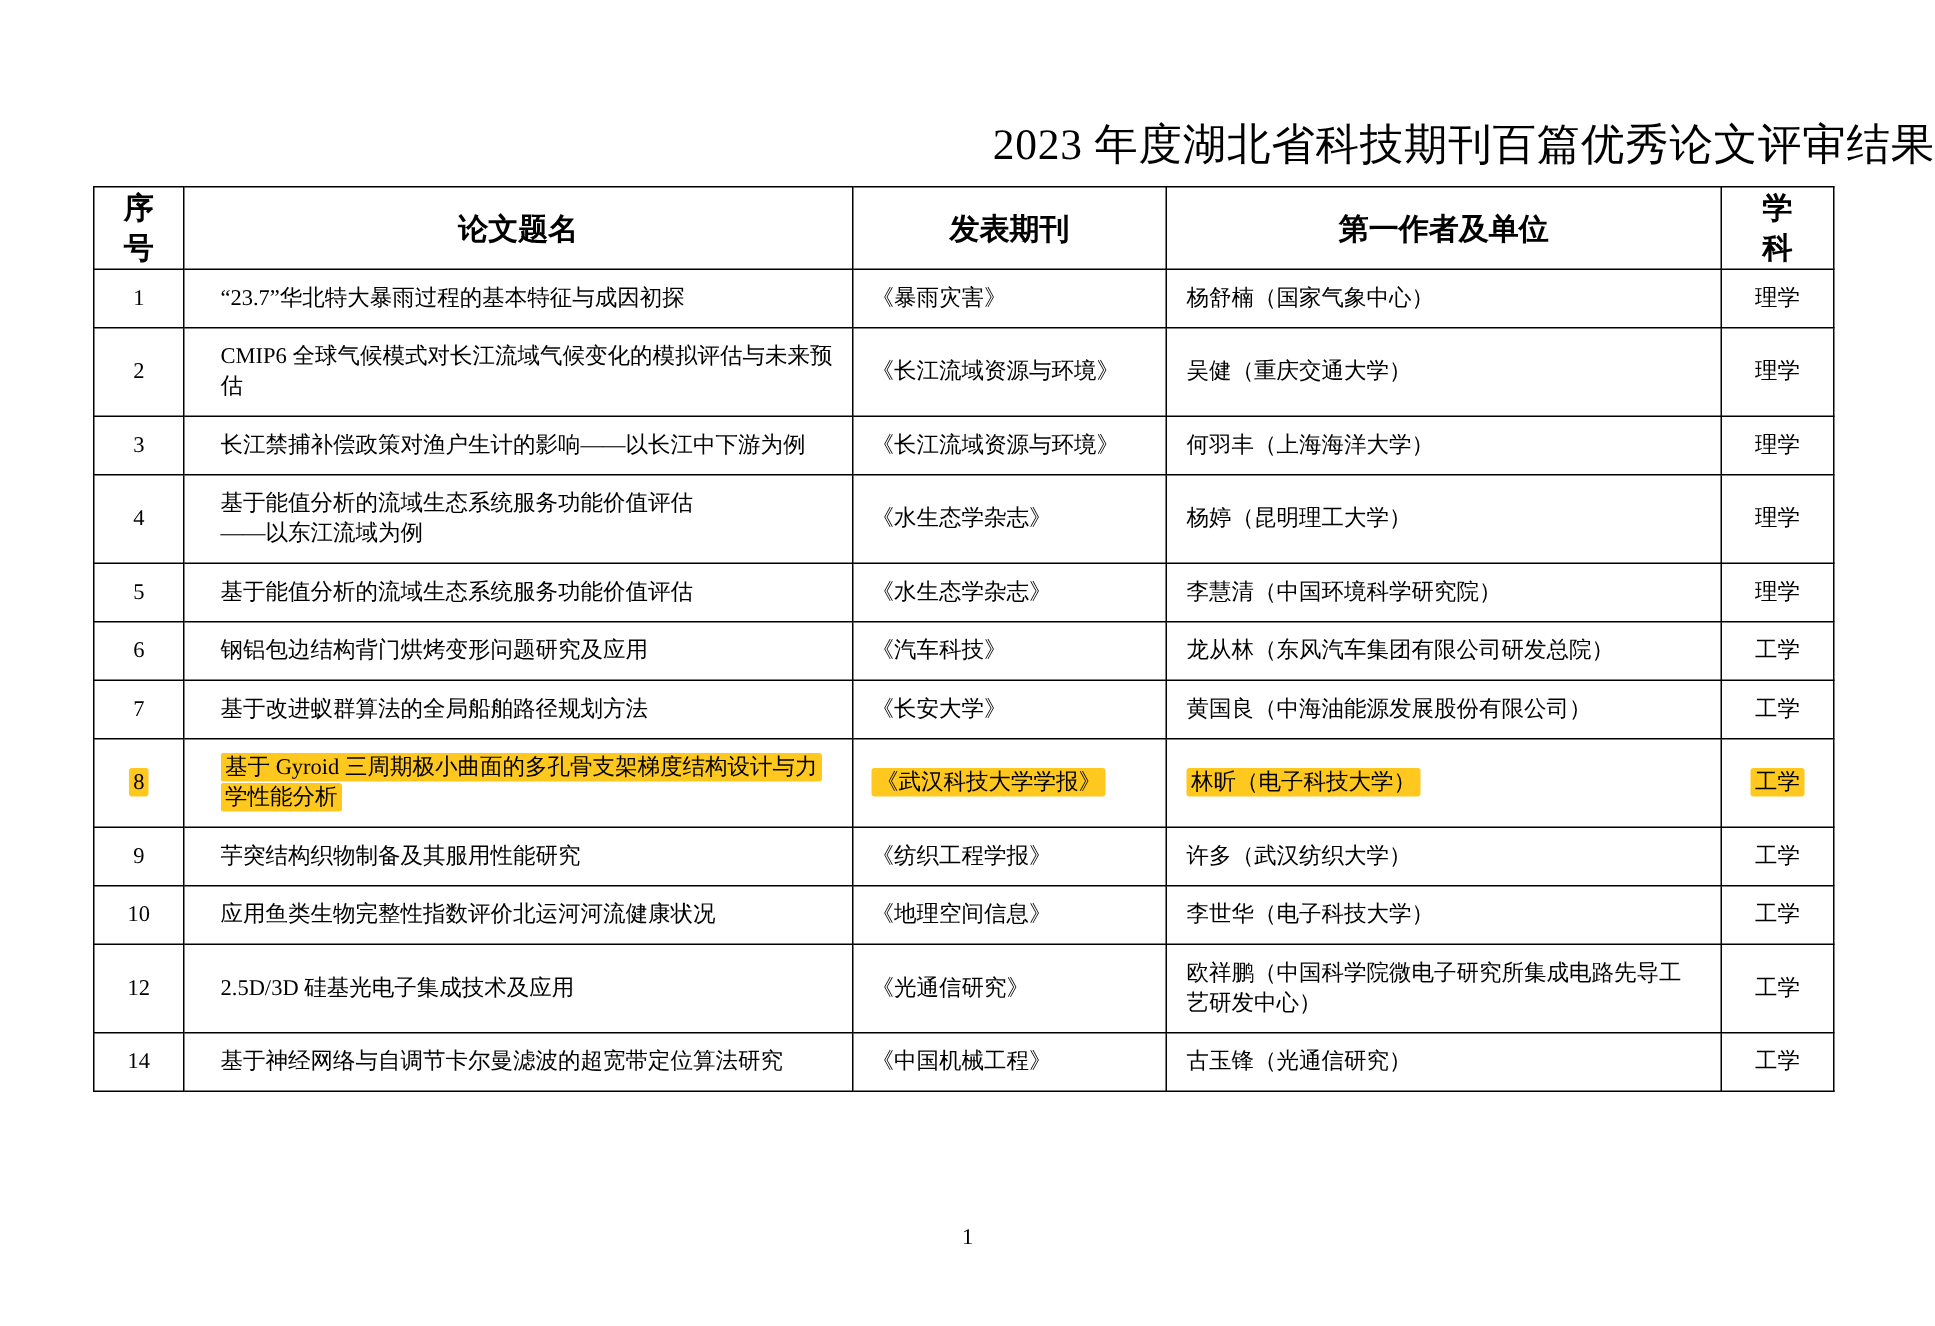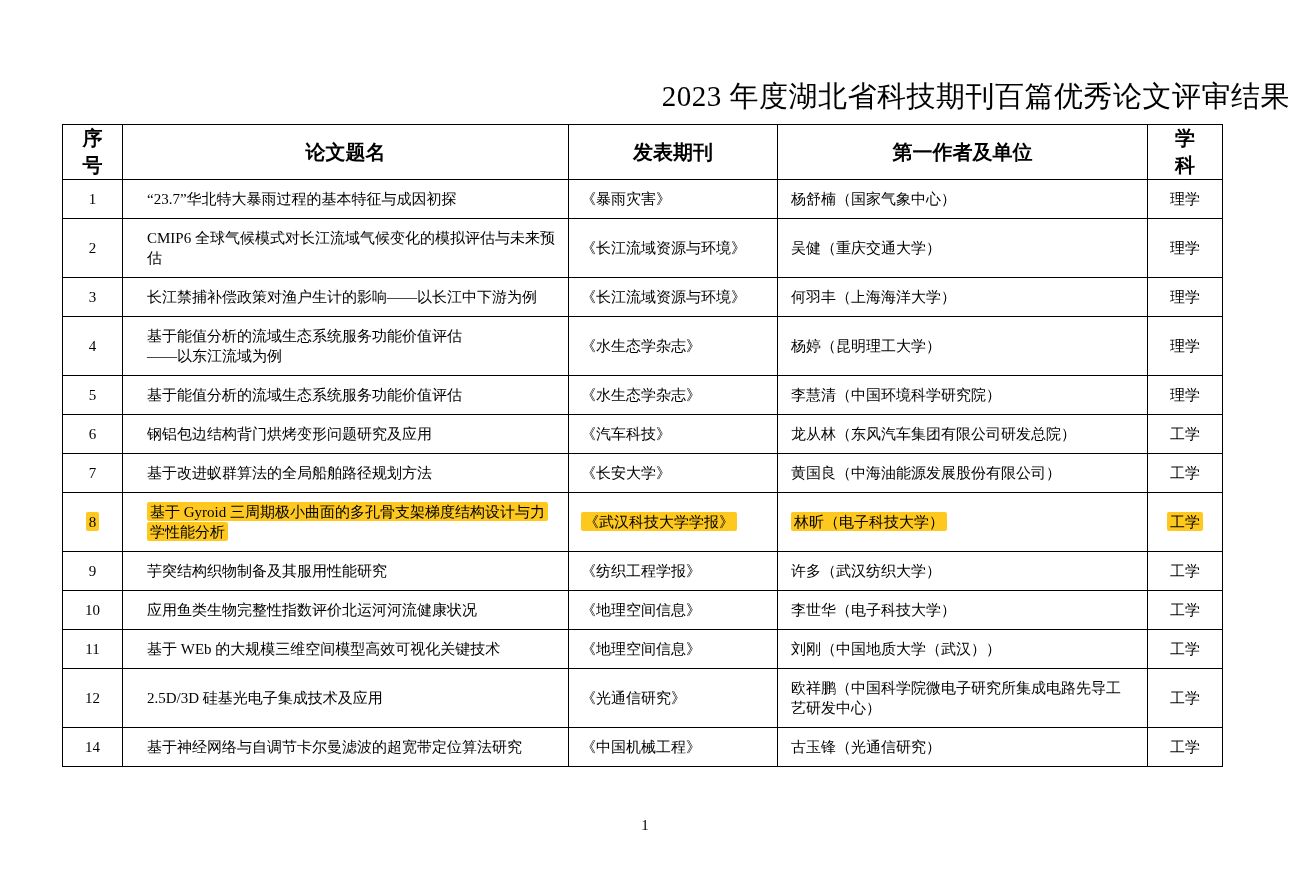--- a/index.html
+++ b/index.html
@@ -168,27 +168,20 @@
     <td class="col-disc"><span class="ct">工学</span></td>
   </tr>
         <tr class="table-row">
     <td class="col-no"><span class="ct">10</span></td>
     <td class="col-title"><span class="ct pre">应用鱼类生物完整性指数评价北运河河流健康状况</span></td>
     <td class="col-journal"><span class="ct">《地理空间信息》</span></td>
     <td class="col-author"><span class="ct">李世华（电子科技大学）</span></td>
     <td class="col-disc"><span class="ct">工学</span></td>
   </tr>
         <tr class="table-row">
-    <td class="col-no"><span class="ct">11</span></td>
-    <td class="col-title"><span class="ct pre">基于 WEb 的大规模三维空间模型高效可视化关键技术</span></td>
-    <td class="col-journal"><span class="ct">《地理空间信息》</span></td>
-    <td class="col-author"><span class="ct">刘刚（中国地质大学（武汉））</span></td>
-    <td class="col-disc"><span class="ct">工学</span></td>
-  </tr>
-        <tr class="table-row">
     <td class="col-no"><span class="ct">12</span></td>
     <td class="col-title"><span class="ct pre">2.5D/3D 硅基光电子集成技术及应用</span></td>
     <td class="col-journal"><span class="ct">《光通信研究》</span></td>
     <td class="col-author"><span class="ct">欧祥鹏（中国科学院微电子研究所集成电路先导工艺研发中心）</span></td>
     <td class="col-disc"><span class="ct">工学</span></td>
   </tr>
         <tr class="table-row">
     <td class="col-no"><span class="ct">14</span></td>
     <td class="col-title"><span class="ct pre">基于神经网络与自调节卡尔曼滤波的超宽带定位算法研究</span></td>
     <td class="col-journal"><span class="ct">《中国机械工程》</span></td>

